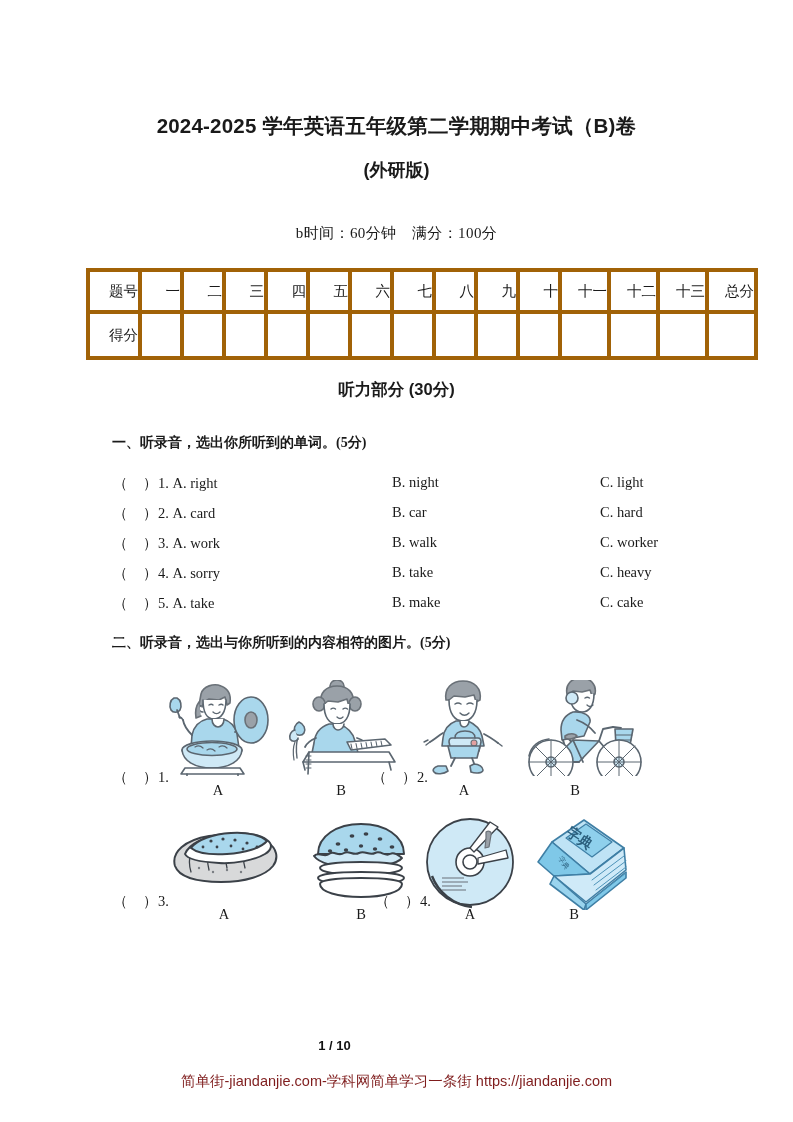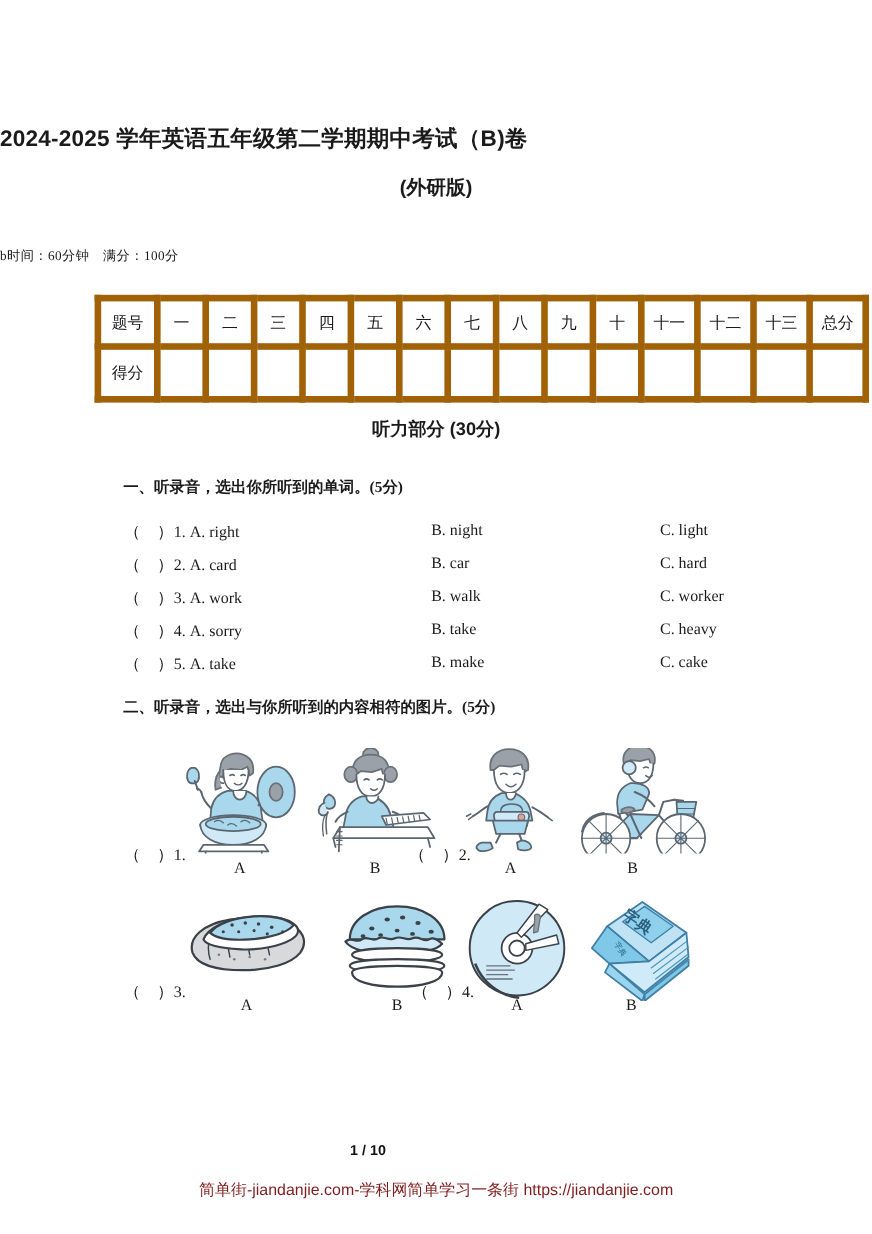--- a/index.html
+++ b/index.html
@@ -21,20 +21,21 @@
     inset: 0;
     background: #fff;
   }
 
   
   .title-main {
     position: absolute;
     top: 112px;
     left: 0;
     width: 793px;
+    text-align: center;
     font-family: "Liberation Sans", "DejaVu Sans", sans-serif;
     font-weight: bold;
     font-size: 20.5px;
     letter-spacing: 0.2px;
     white-space: nowrap;
   }
   .title-sub {
     position: absolute;
     top: 158px;
     left: 0;
@@ -42,41 +43,41 @@
     text-align: center;
     font-family: "Liberation Sans", "DejaVu Sans", sans-serif;
     font-weight: bold;
     font-size: 18px;
   }
   .exam-meta {
     position: absolute;
     top: 224px;
     left: 0;
     width: 793px;
-    text-align: left;
-    font-size: 12px;
+    text-align: center;
+    font-size: 15px;
     letter-spacing: 0.4px;
   }
 
   
   .score-table-wrap {
     position: absolute;
     top: 268px;
     left: 86px;
     width: 621px;
   }
   table.score-table {
     border-collapse: collapse;
     width: 621px;
     table-layout: fixed;
   }
   table.score-table td {
-    border: 6px solid #a16207;
+    border: 4px solid #a16207;
     height: 38px;
-    text-align: center;
+    text-align: right;
     vertical-align: middle;
     font-size: 14.5px;
     font-family: "Liberation Sans", "DejaVu Sans", sans-serif;
     padding: 0;
   }
   table.score-table tr.row-scores td { height: 42px; }
   table.score-table td.lead { width: 48px; }
   table.score-table td.narrow { width: 38px; }
   table.score-table td.wide { width: 45px; }
 

